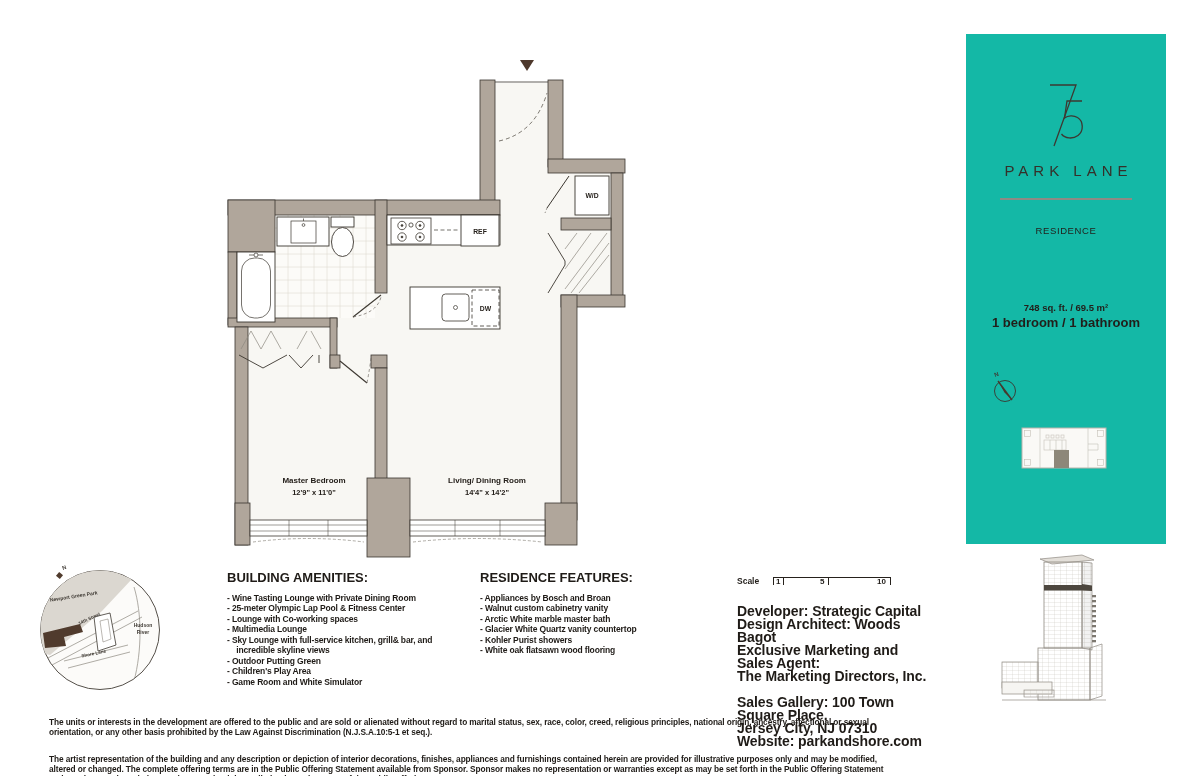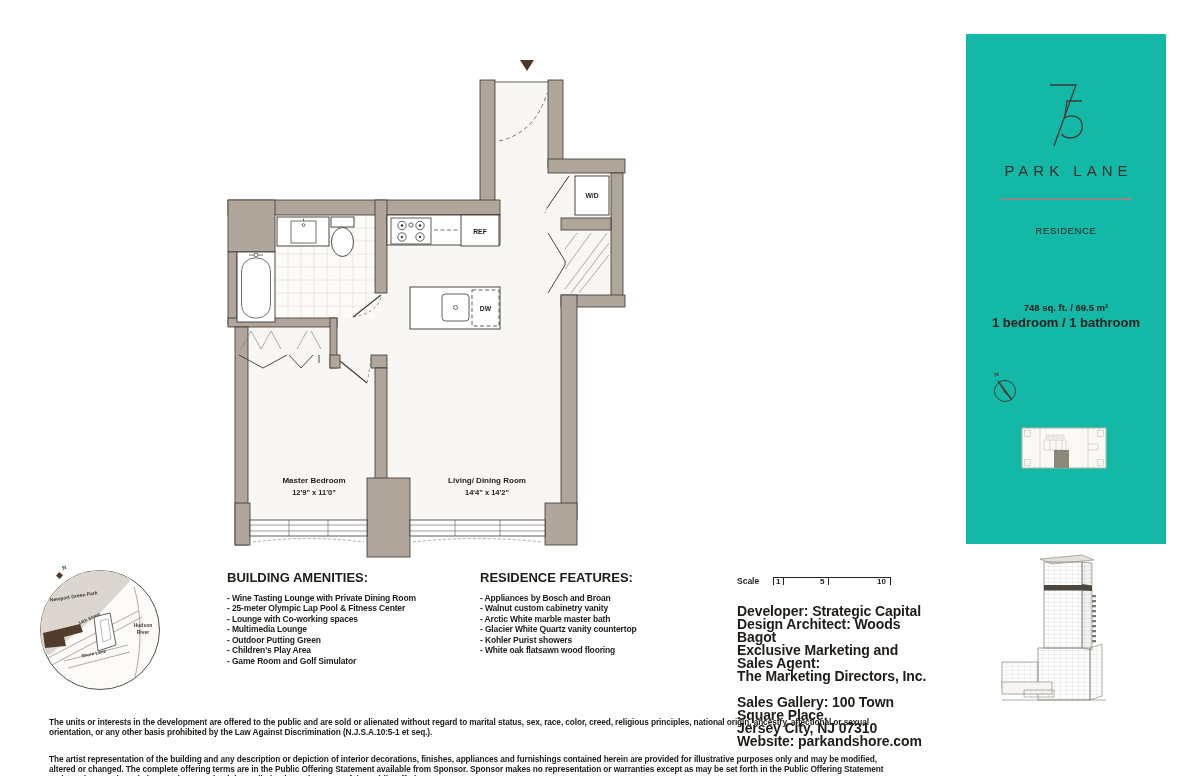--- a/index.html
+++ b/index.html
@@ -235,23 +235,25 @@
       <text x="33" y="9" font-size="5.5" font-weight="bold" fill="#3f3a34" transform="rotate(-20 33 9)">N</text>
     </g>
   </svg>
 
   <div class="col amenities">
     <h3>BUILDING AMENITIES:</h3>
     <div class="li">- Wine Tasting Lounge with Private Dining Room</div>
     <div class="li">- 25-meter Olympic Lap Pool &amp; Fitness Center</div>
     <div class="li">- Lounge with Co-working spaces</div>
     <div class="li">- Multimedia Lounge</div>
+    <div class="li">- Sky Lounge with full-service kitchen, grill&amp; bar, and
+&nbsp;incredible skyline views</div>
     <div class="li">- Outdoor Putting Green</div>
     <div class="li">- Children's Play Area</div>
-    <div class="li">- Game Room and Golf Simulator</div>
+    <div class="li">- Game Room and White Simulator</div>
   </div>
 
   <div class="col features">
     <h3>RESIDENCE FEATURES:</h3>
     <div class="li">- Appliances by Bosch and Broan</div>
     <div class="li">- Walnut custom cabinetry vanity</div>
     <div class="li">- Arctic White marble master bath</div>
     <div class="li">- Glacier White Quartz vanity countertop</div>
     <div class="li">- Kohler Purist showers</div>
     <div class="li">- White oak flatsawn wood flooring</div>

